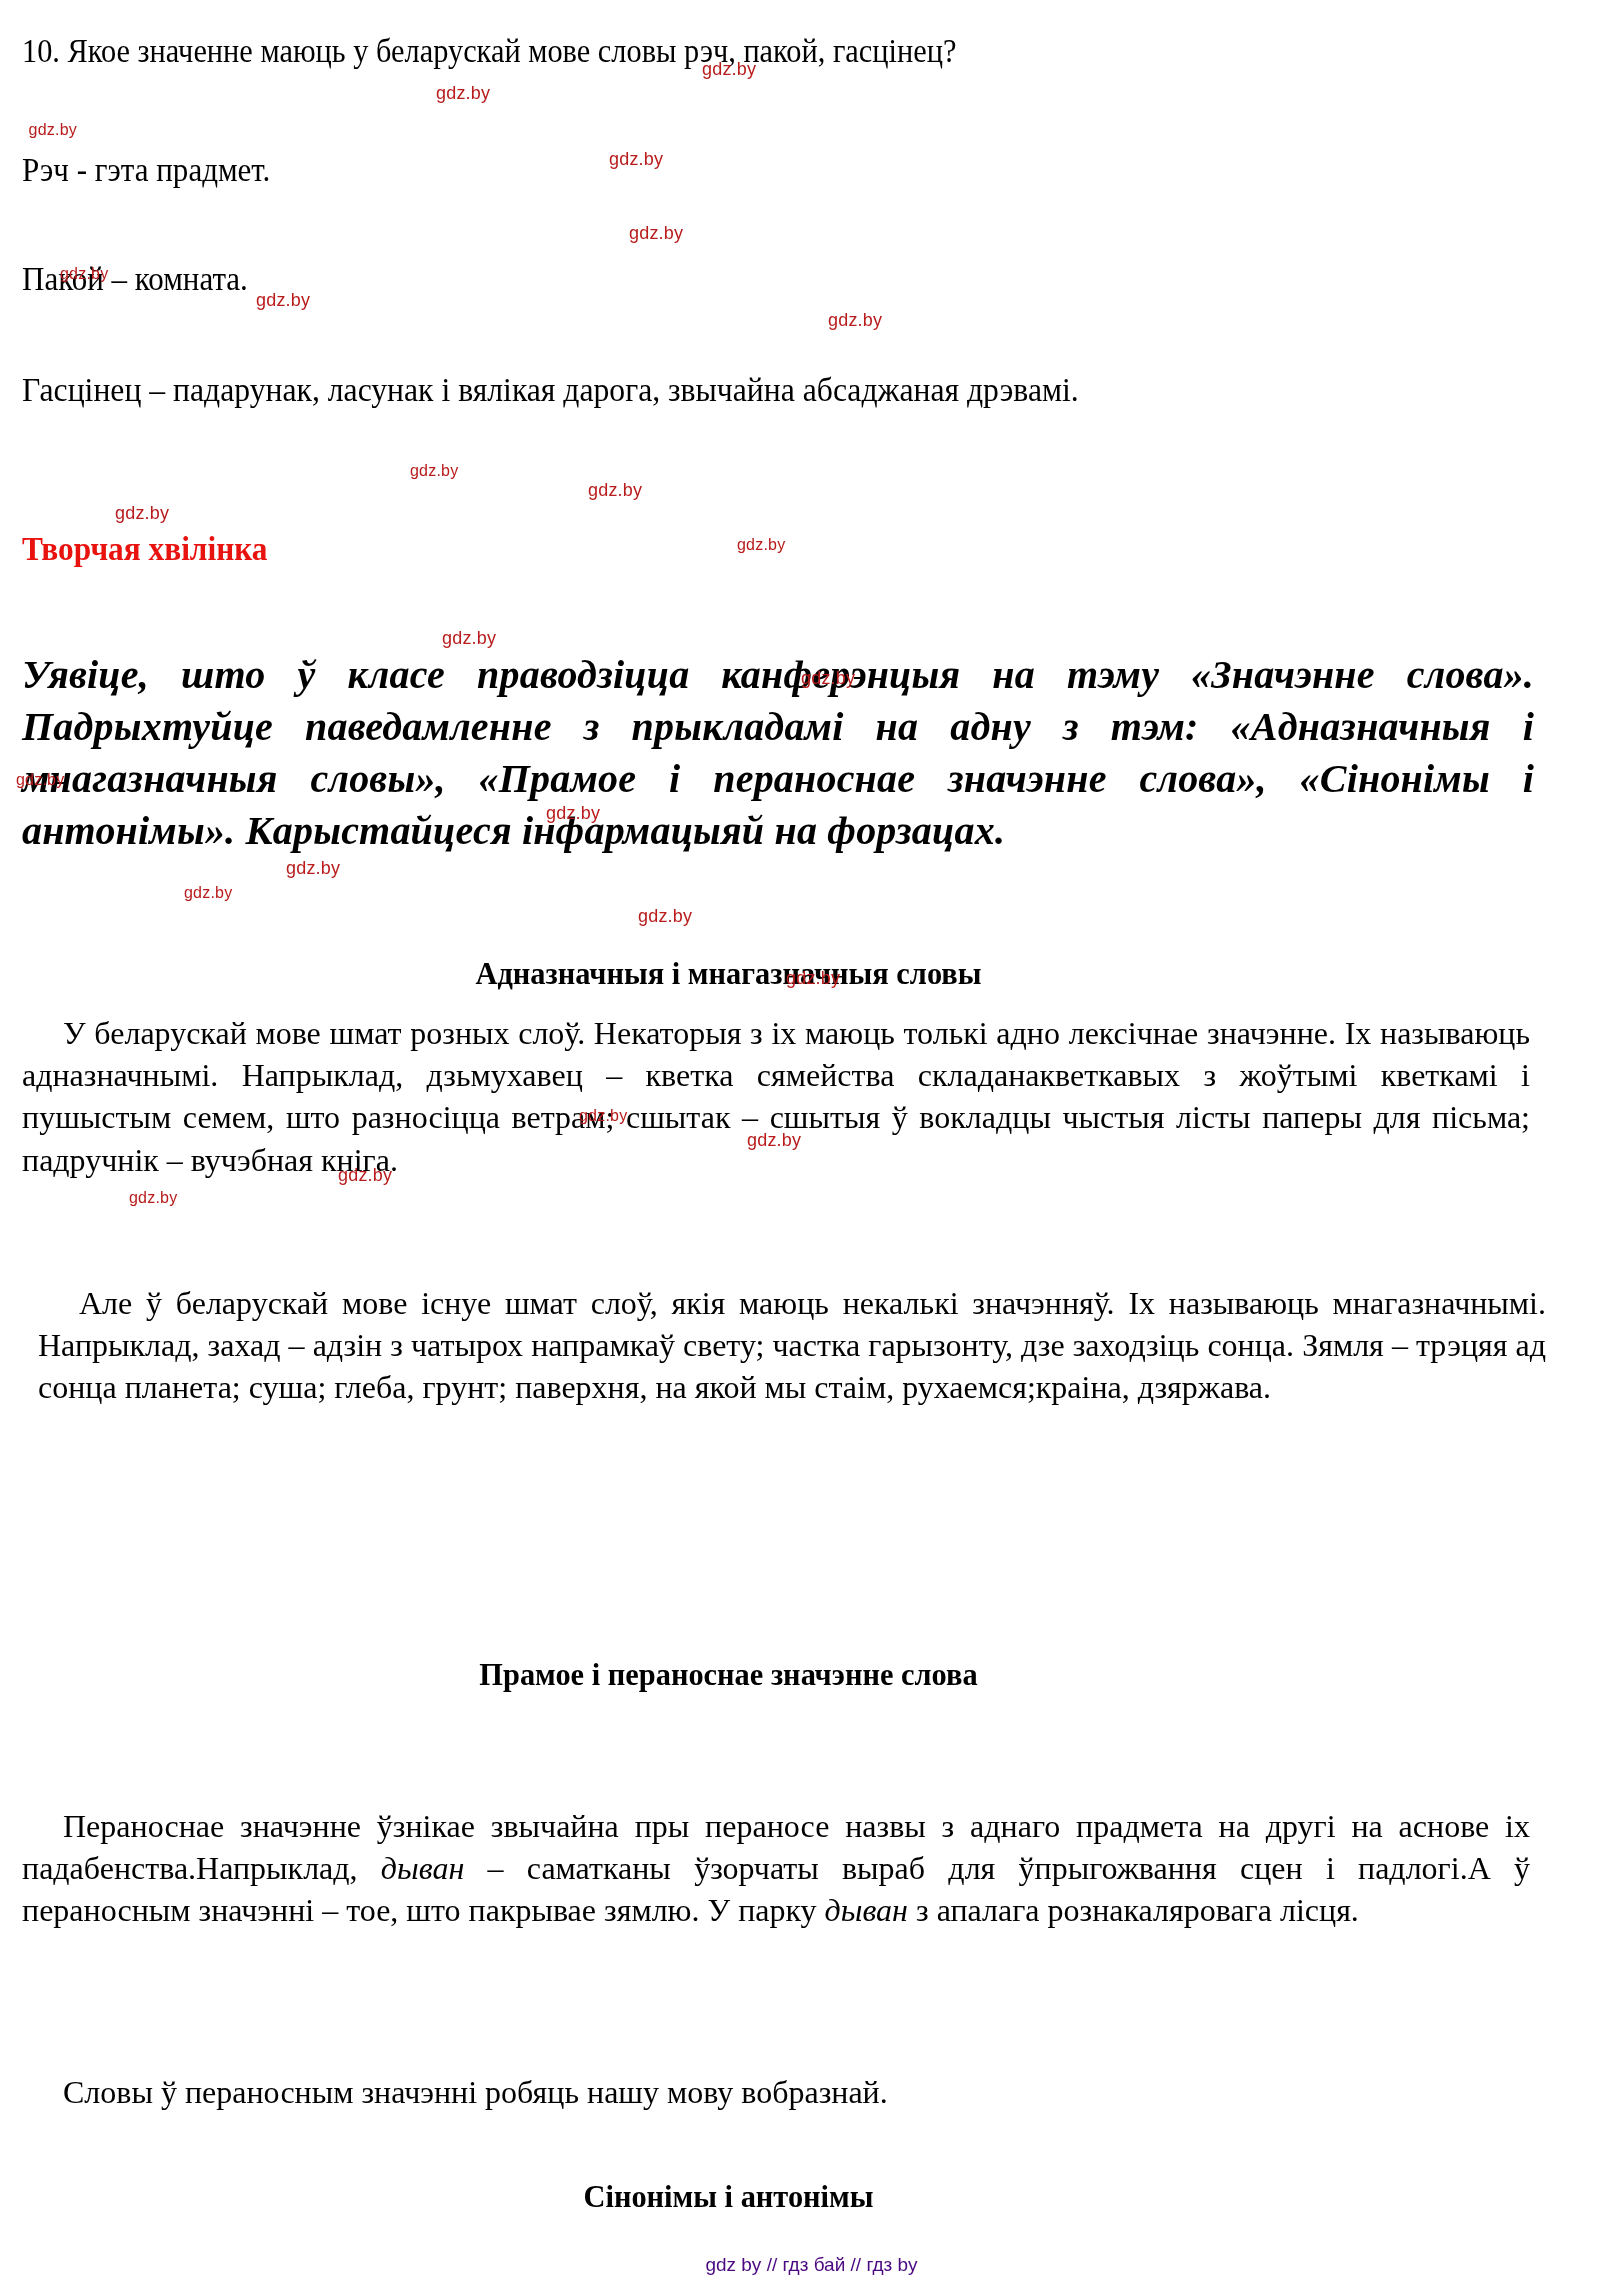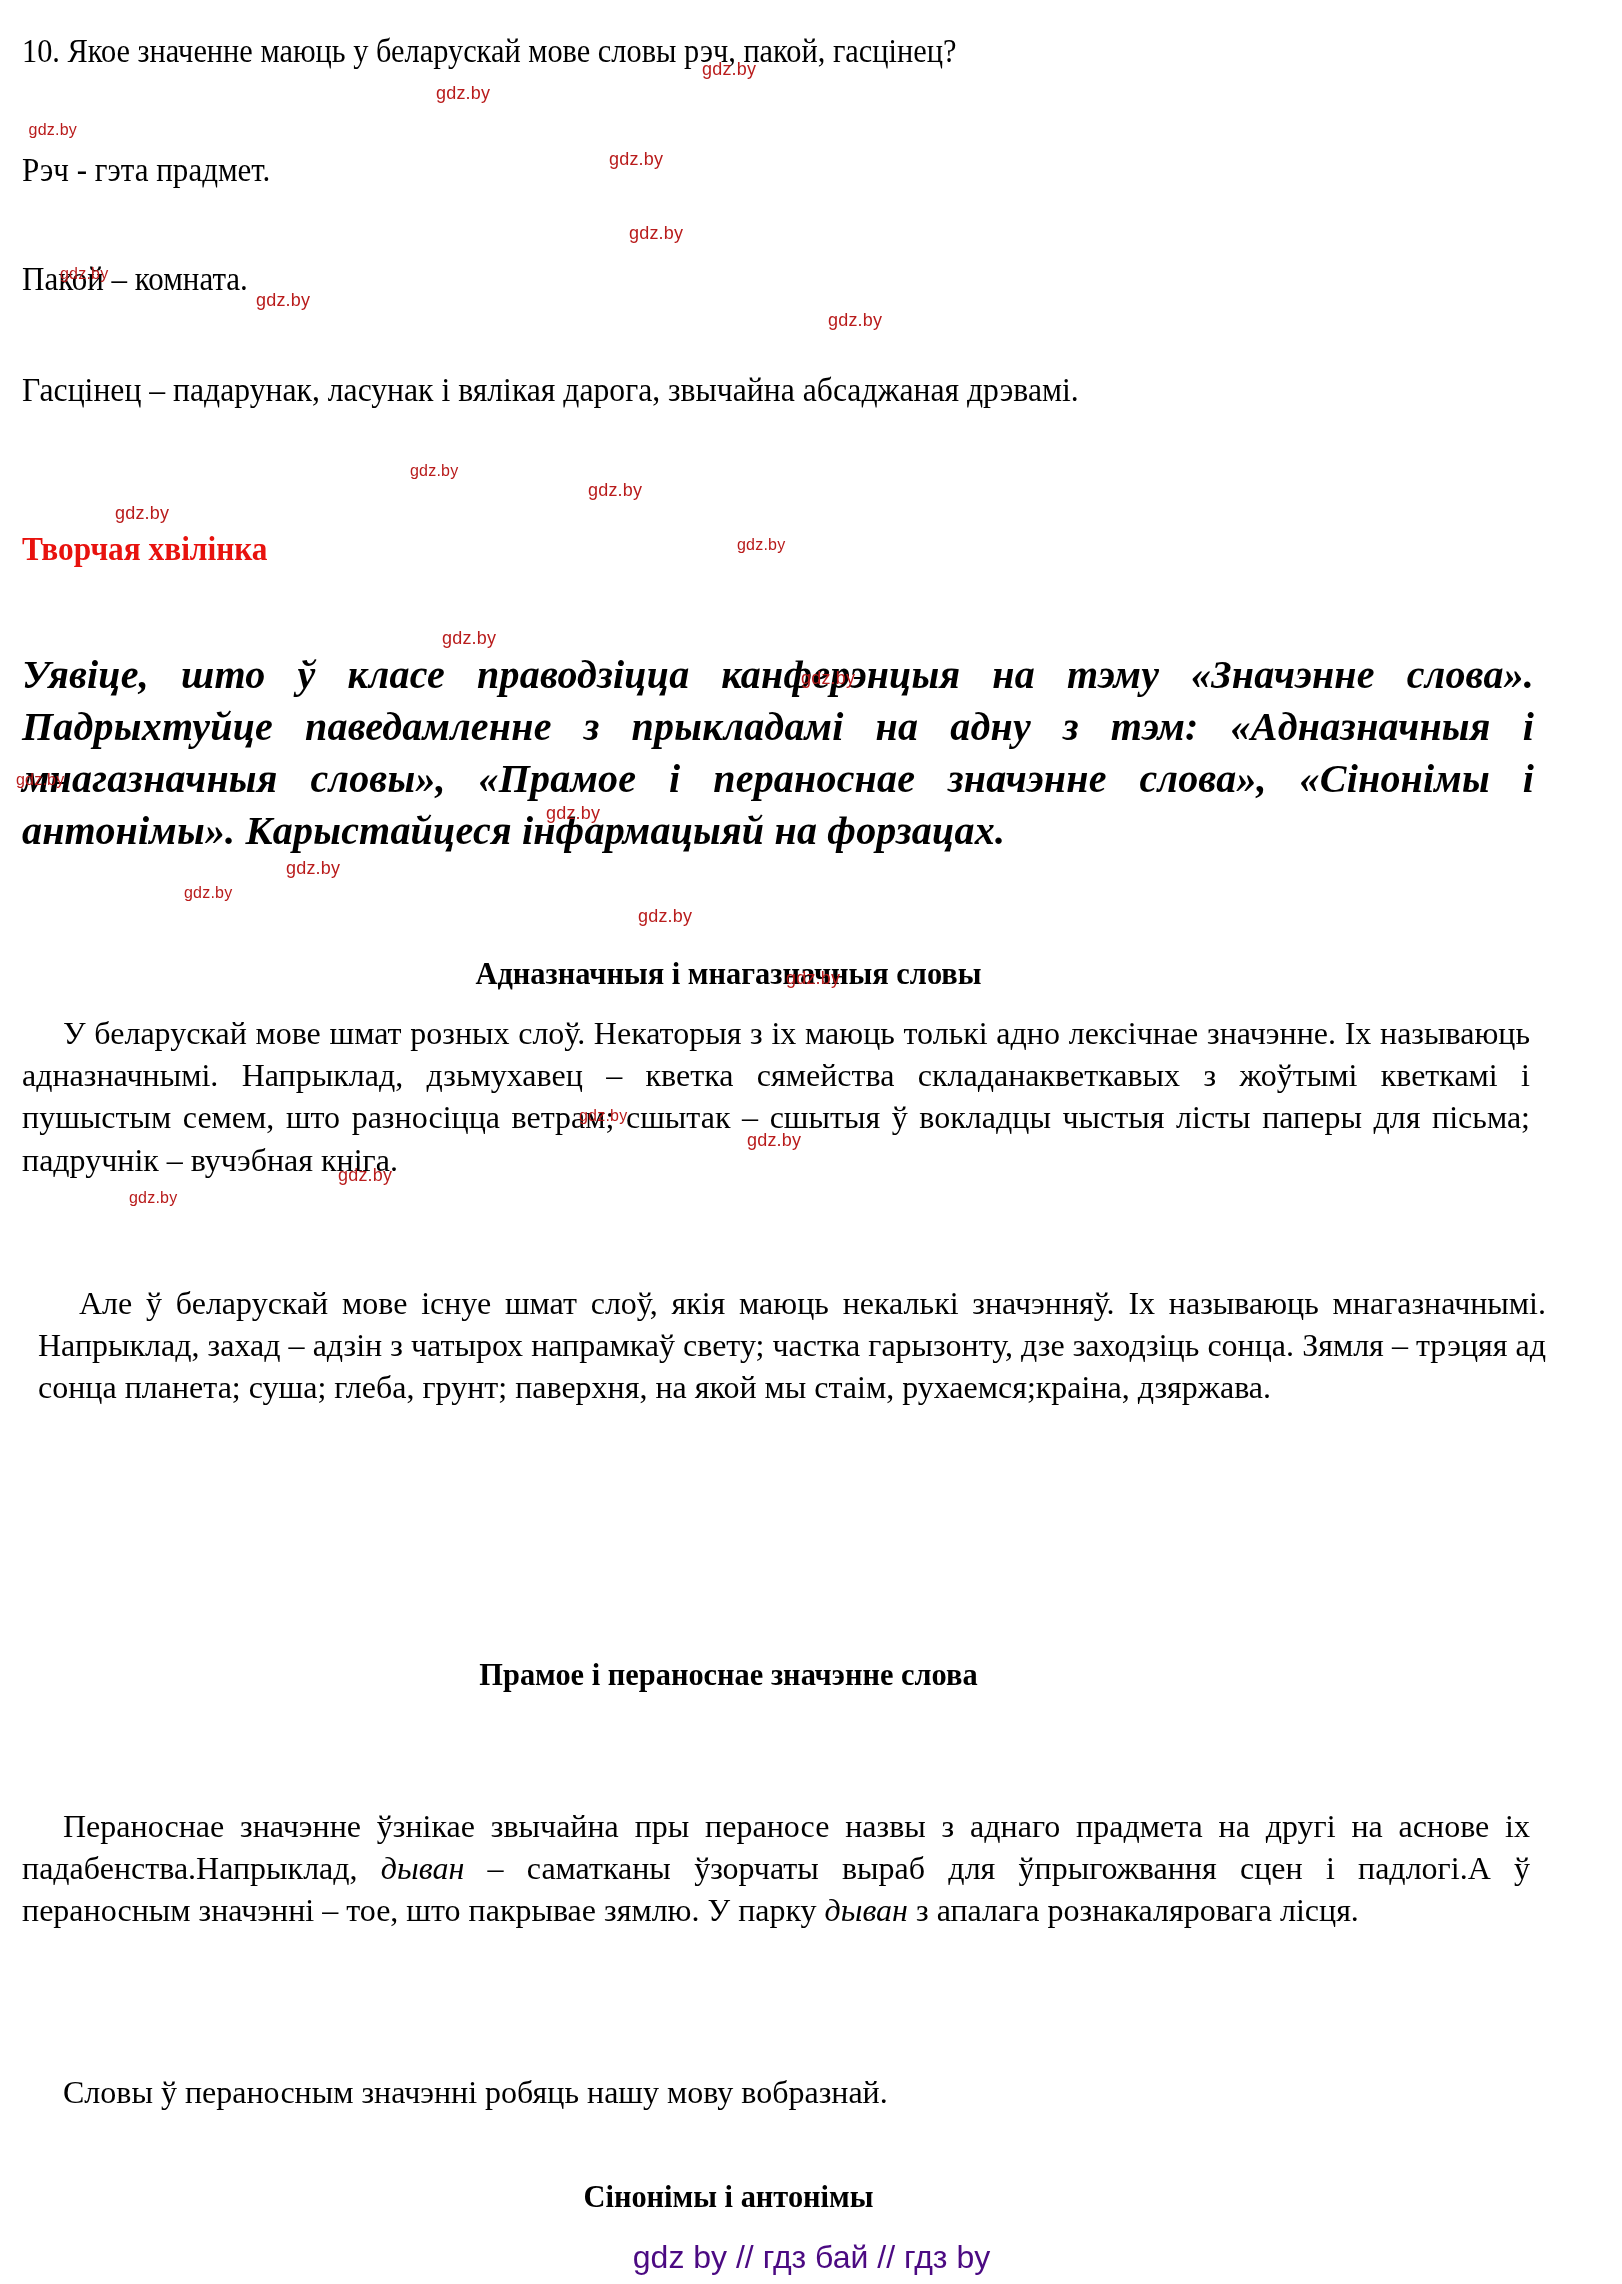--- a/index.html
+++ b/index.html
@@ -127,21 +127,21 @@
   .wm.sm { font-size: 16px; }
 
   
   .footer-link {
     position: absolute;
     left: 0;
     bottom: 8px;
     width: 1623px;
     text-align: center;
     font-family: "Liberation Sans", "DejaVu Sans", sans-serif;
-    font-size: 32px;
+    font-size: 19px;
     color: #4b0a82;
     white-space: nowrap;
   }
 </style>
 </head>
 <body>
 
 <div id="page">
 
 

